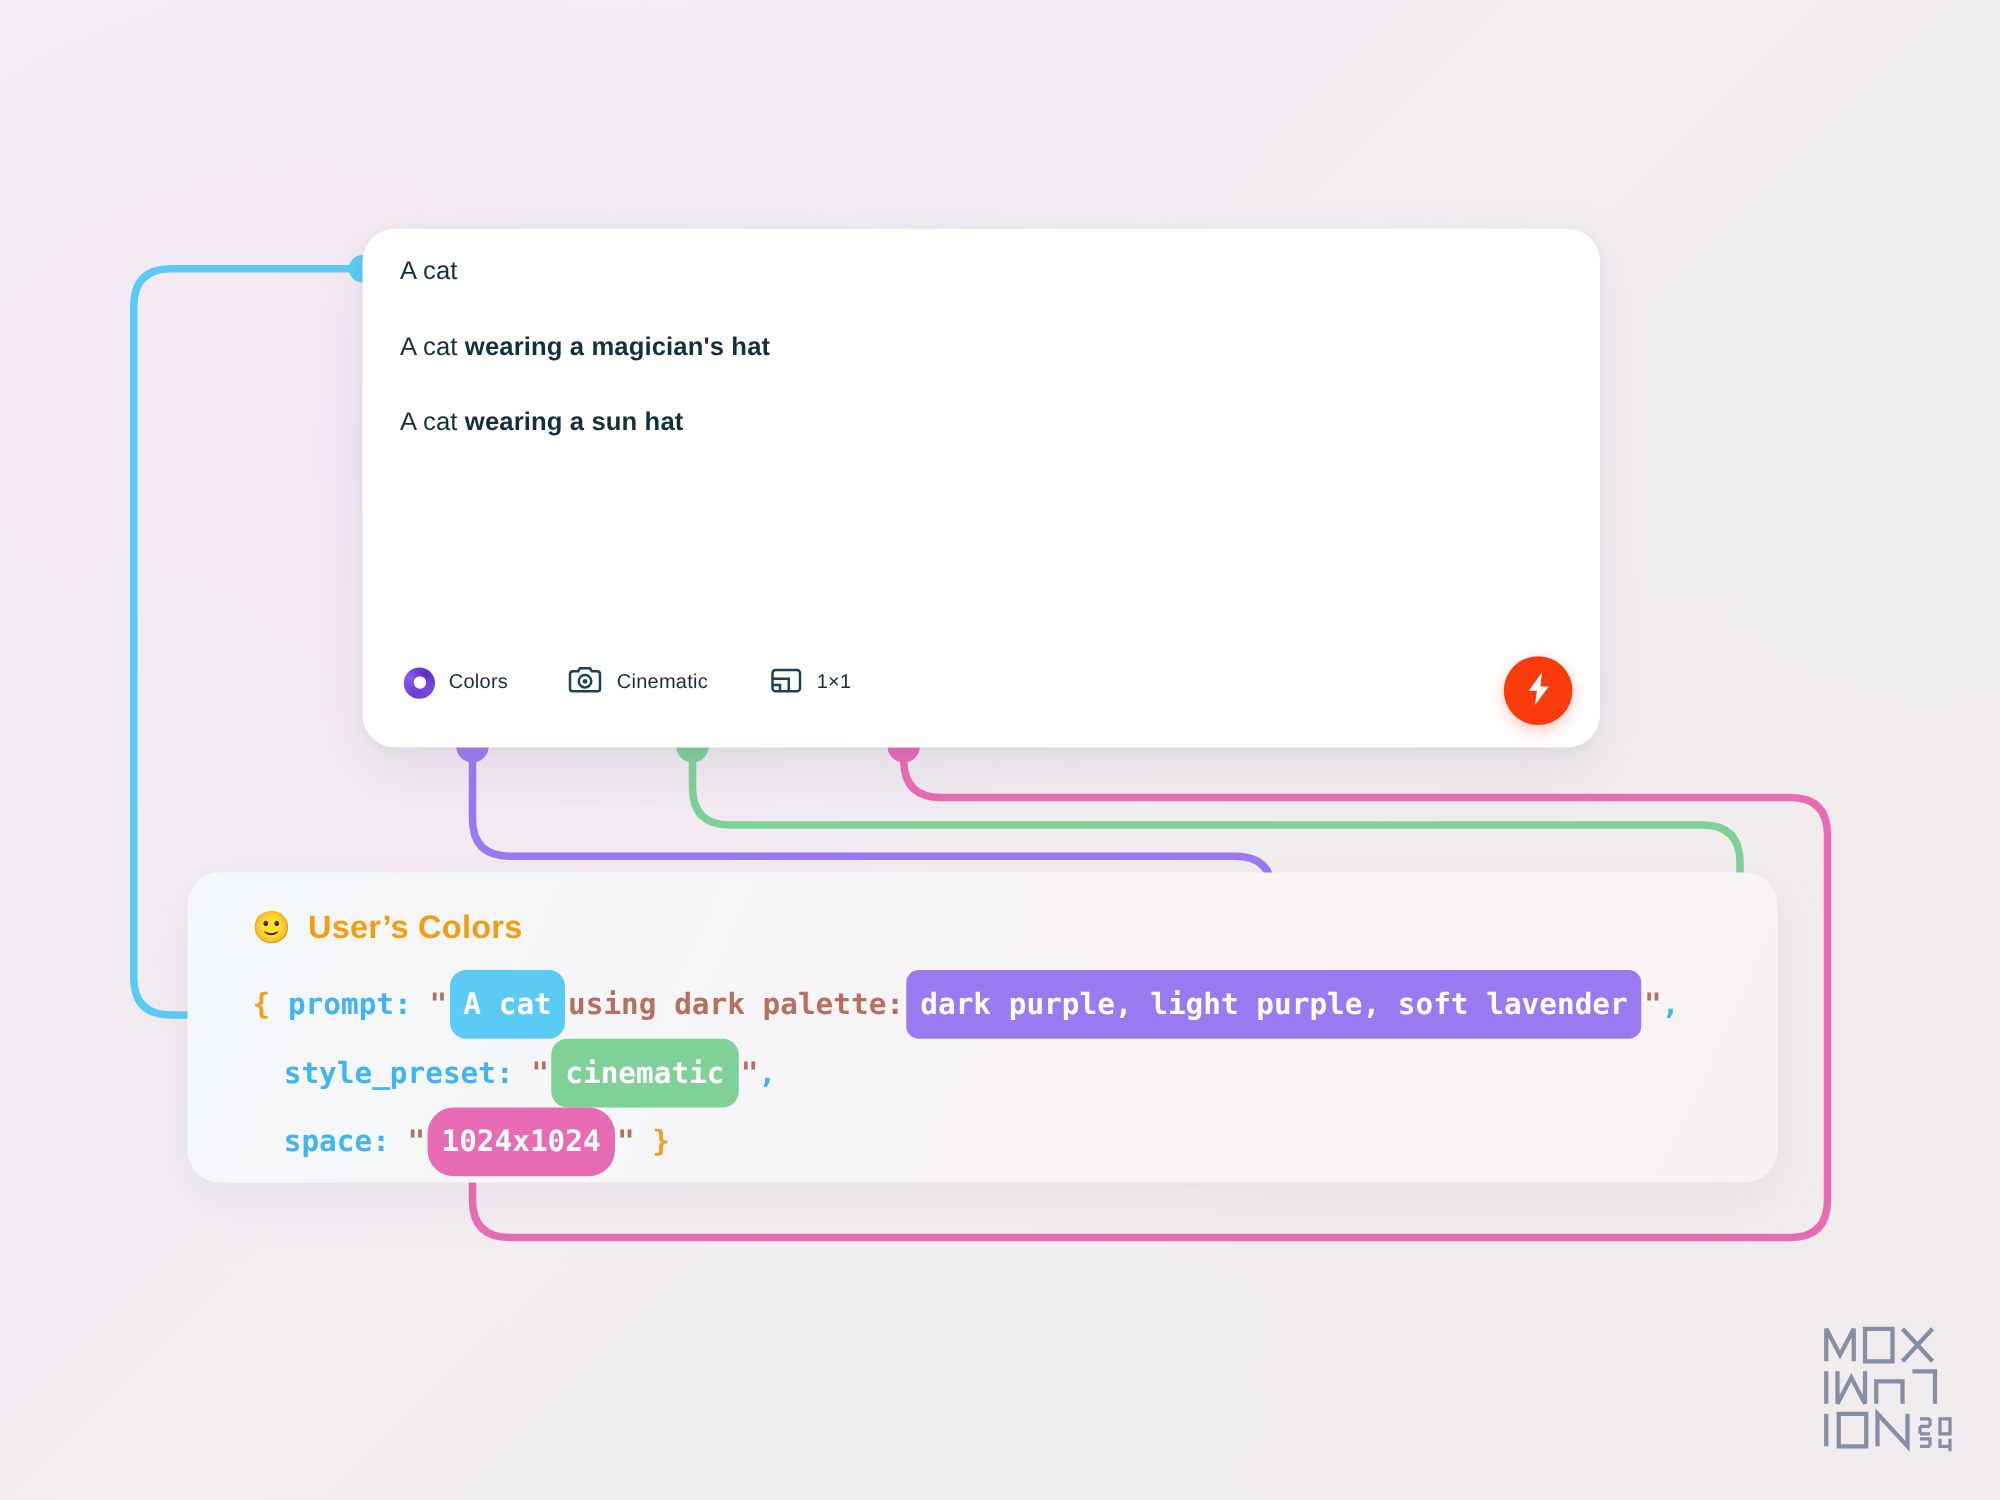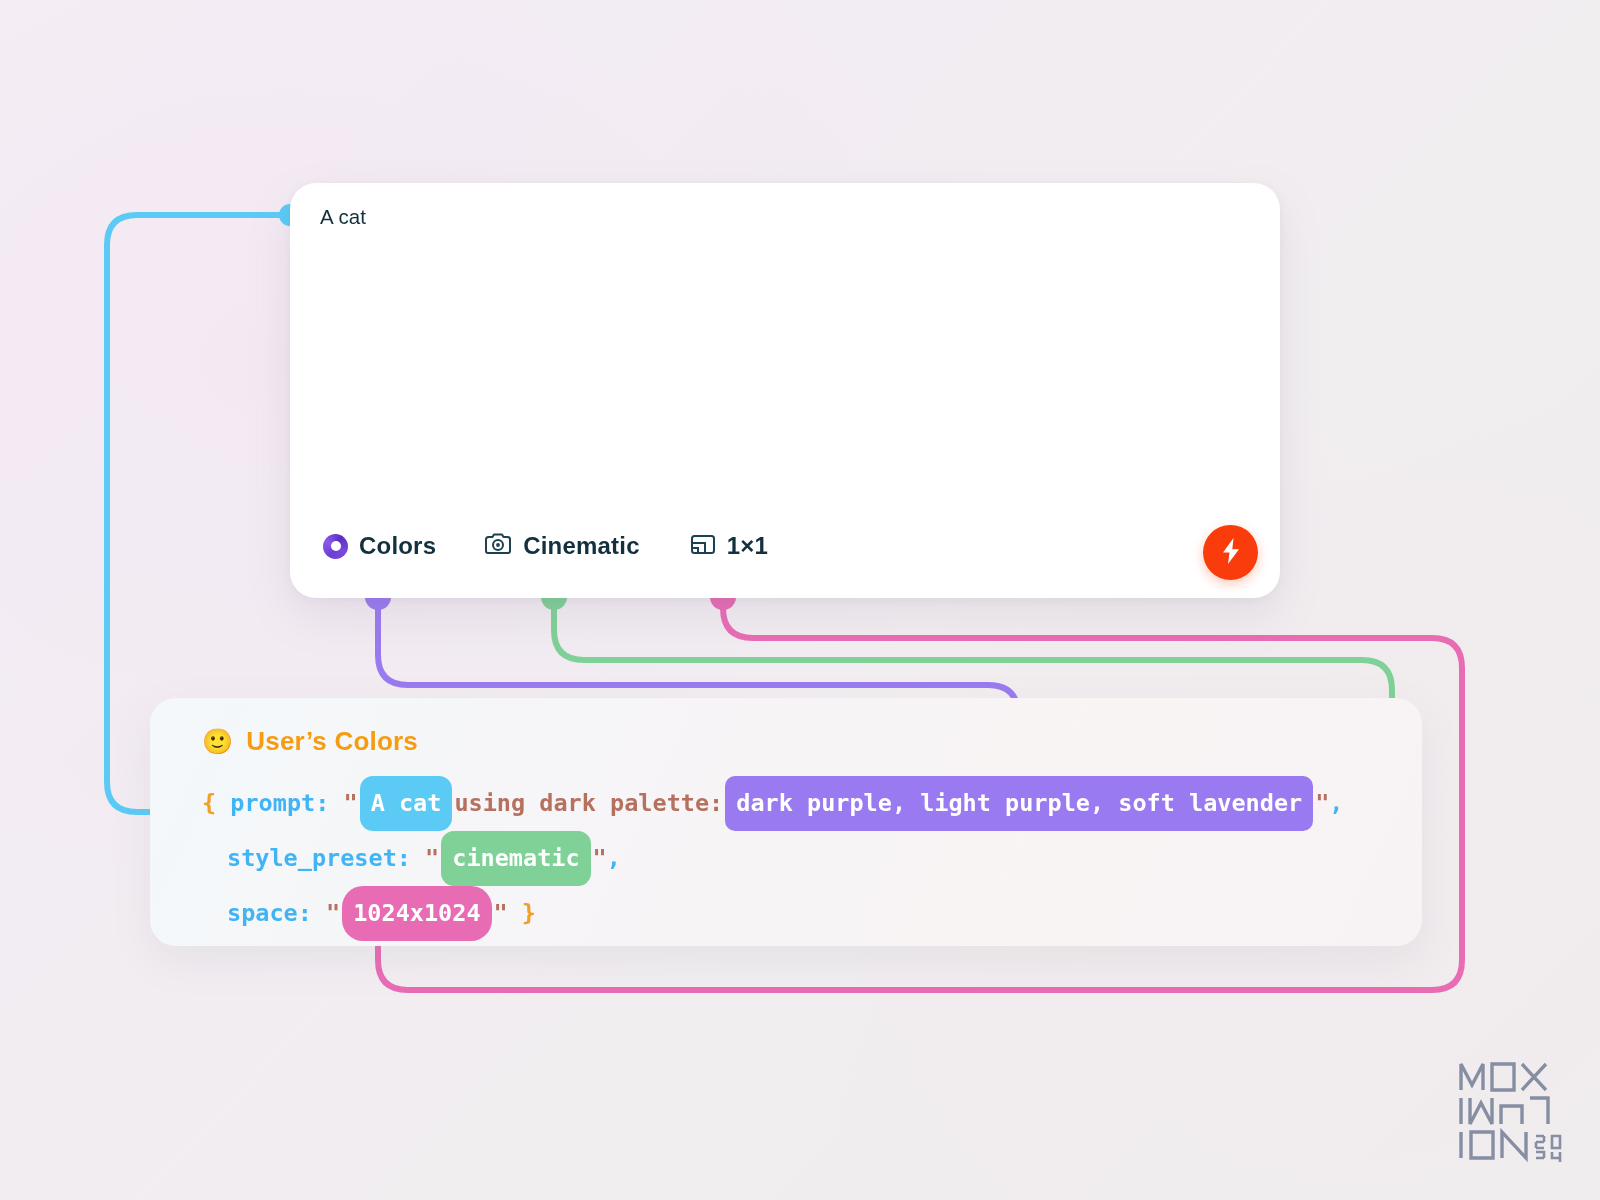--- a/index.html
+++ b/index.html
@@ -28,21 +28,21 @@
     font-size:20.5px; color:#13303f; letter-spacing:.1px;
     margin-bottom:36.5px; white-space:nowrap;
   }
   .sugg .b { font-weight:bold; }
 
   .toolbar {
     position:absolute; left:30px; right:28px; bottom:26px; height:52px;
     display:flex; align-items:center; gap:0;
   }
   .tool { display:flex; align-items:center; gap:11px; color:#13303f; cursor:pointer; }
-  .tool-label { font-size:24px; color:#13303f; letter-spacing:.2px;font-weight:bold; }
+  .tool-label { font-size:16px; color:#13303f; letter-spacing:.2px; }
   .t-colors { margin-left:3px; }
   .t-cine { margin-left:48px; }
   .t-ratio { margin-left:50px; }
 
   .ring {
     width:25px; height:25px; border-radius:50%;
     background:conic-gradient(from 210deg,#6b3fd4,#8a5ae8,#5b2fc4,#7a48dd,#6b3fd4);
     display:flex; align-items:center; justify-content:center;
   }
   .ring i { width:10px; height:10px; border-radius:50%; background:#ffffff; display:block; }
@@ -112,20 +112,26 @@
 
     <path d="M723,597 L723,608 Q723,638 753,638 L1432,638 Q1462,638 1462,668 L1462,960 Q1462,990 1432,990 L408,990 Q378,990 378,960 L378,905" fill="none" stroke="#e86cb4" stroke-width="6" stroke-linecap="round"></path>
     <circle cx="723" cy="597" r="13" fill="#e86cb4"></circle>
   </svg>
 
   <div class="card">
 
     <div class="sugg-list">
       <div class="sugg">
         <span>A cat</span><span class="b"></span>
+      </div>
+      <div class="sugg">
+        <span>A cat </span><span class="b">wearing a magician's hat</span>
+      </div>
+      <div class="sugg">
+        <span>A cat </span><span class="b">wearing a sun hat</span>
       </div>
     </div>
 
     <div class="toolbar">
 
       <div class="tool t-colors">
         <span class="ring">
             <i></i>
           </span>
         <span class="tool-label">Colors</span>

